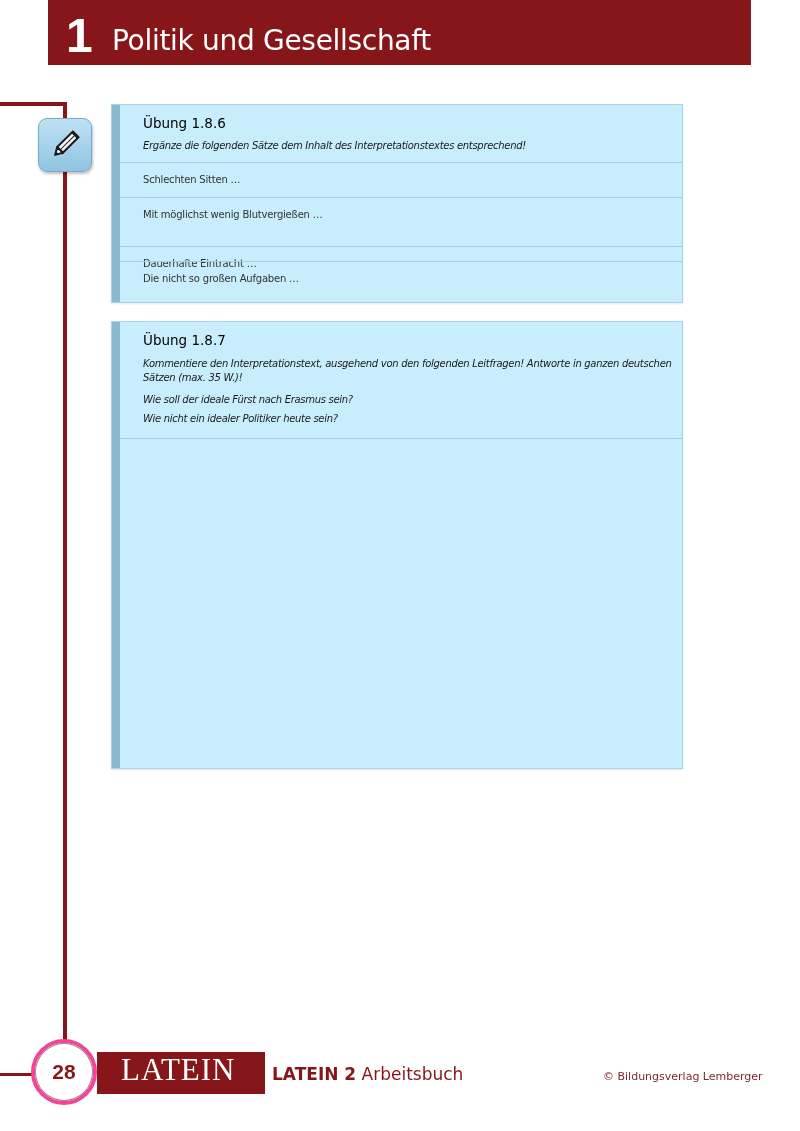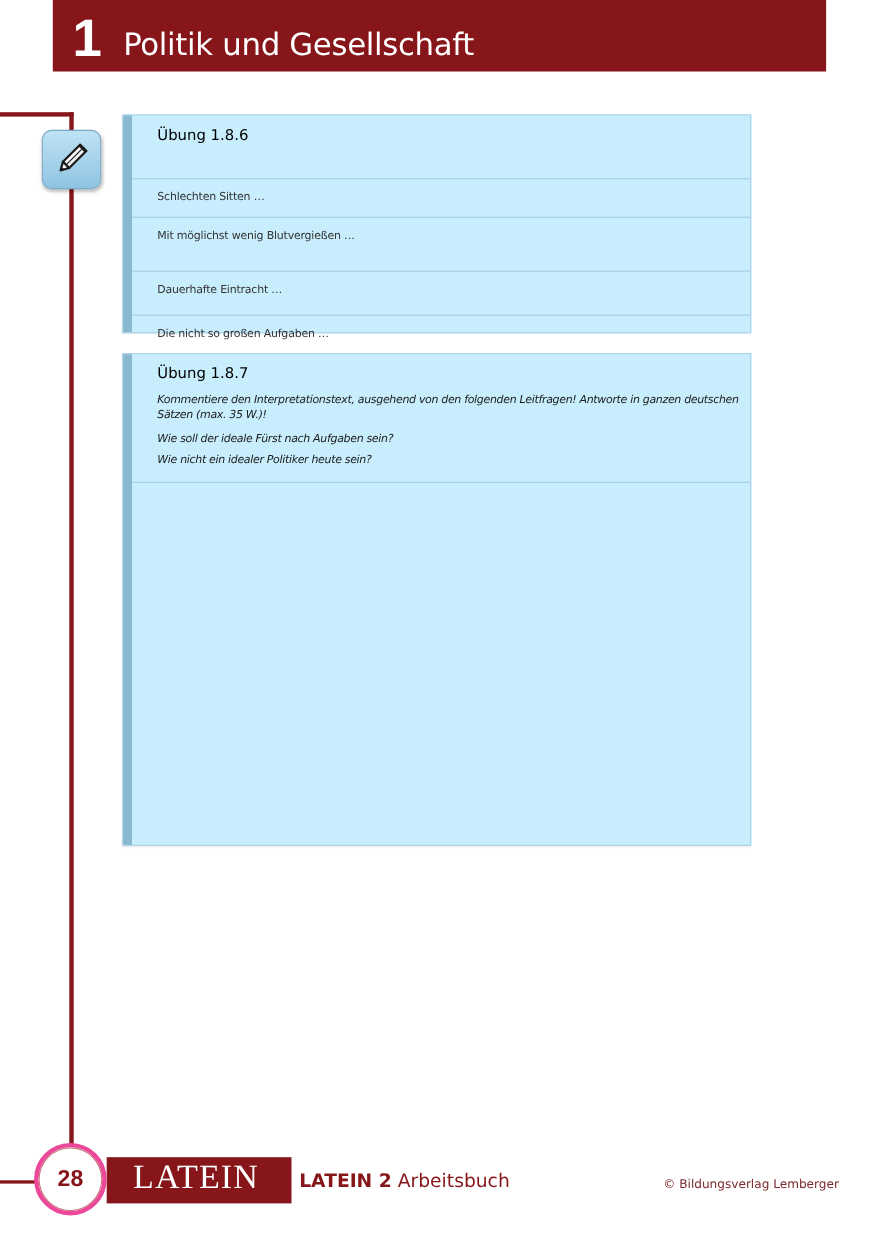--- a/index.html
+++ b/index.html
@@ -57,39 +57,40 @@
       <polygon points="13,24 21,24 17,31" fill="#f4f4f4" stroke="#1a1a1a" stroke-width="2" stroke-linejoin="round"></polygon>
       <polygon points="15.5,28 18.5,28 17,31" fill="#1a1a1a"></polygon>
       <rect x="13" y="1" width="8" height="3" fill="#1a1a1a"></rect>
     </g>
   </svg>
 </div>
 
 <div class="box box1">
   <div class="stripe"></div>
   <div class="ex-title" style="top:10px;">Übung 1.8.6</div>
+  <div class="ex-instr" style="top:34px;">Ergänze die folgenden Sätze dem Inhalt des Interpretationstextes entsprechend!</div>
   <div class="row" style="top:57px;">
     <span>Schlechten Sitten …</span>
   </div>
   <div class="row" style="top:92px;">
     <span>Mit möglichst wenig Blutvergießen …</span>
   </div>
   <div class="row" style="top:141px;">
     <span>Dauerhafte Eintracht …</span>
   </div>
-  <div class="row" style="top:181px;">
+  <div class="row" style="top:156px;">
     <span>Die nicht so großen Aufgaben …</span>
   </div>
 </div>
 
 <div class="box box2">
   <div class="stripe"></div>
   <div class="ex-title" style="top:10px;">Übung 1.8.7</div>
   <div class="ex-instr" style="top:35px;">Kommentiere den Interpretationstext, ausgehend von den folgenden Leitfragen! Antworte in ganzen deutschen Sätzen (max. 35 W.)!</div>
-  <div class="ex-instr" style="top:71px;">Wie soll der ideale Fürst nach Aufgaben sein?</div>
+  <div class="ex-instr" style="top:71px;">Wie soll der ideale Fürst nach Erasmus sein?</div>
   <div class="ex-instr" style="top:90px;">Wie nicht ein idealer Politiker heute sein?</div>
   <div class="divider" style="top:116px;"></div>
   <div style="position:absolute; left:8px; right:0; top:117px; bottom:0;"></div>
 </div>
 
 <div class="footer-line"></div>
 <div class="latein-bar">
   <span>LATEIN</span>
 </div>
 <div class="footer-circle">

